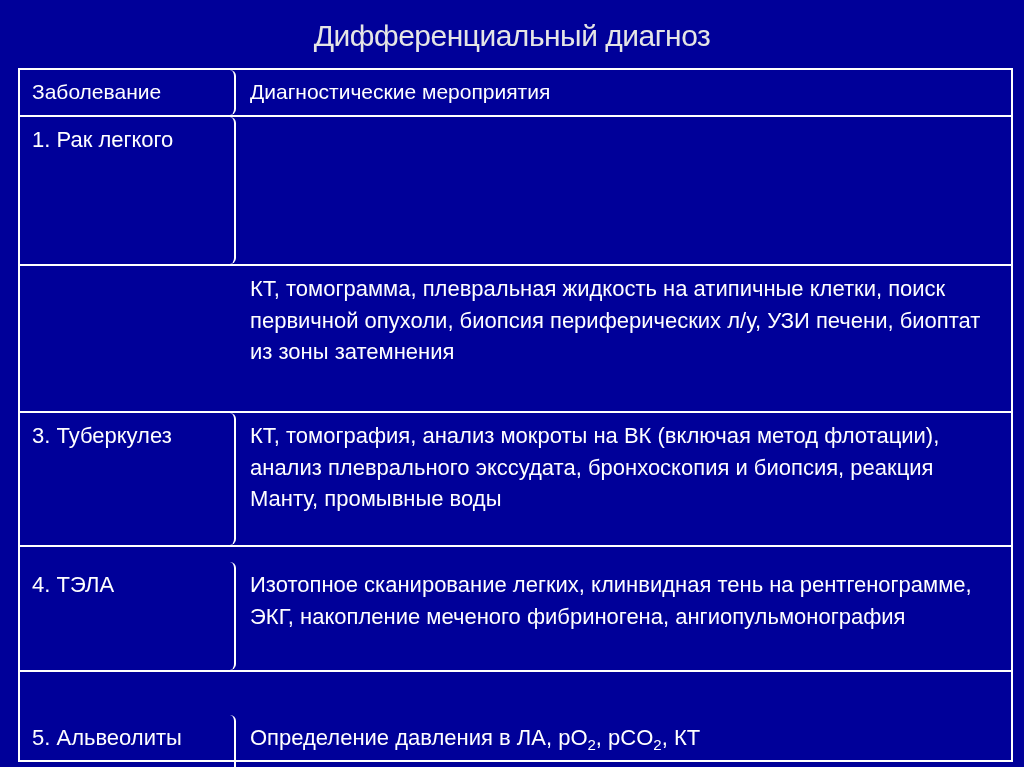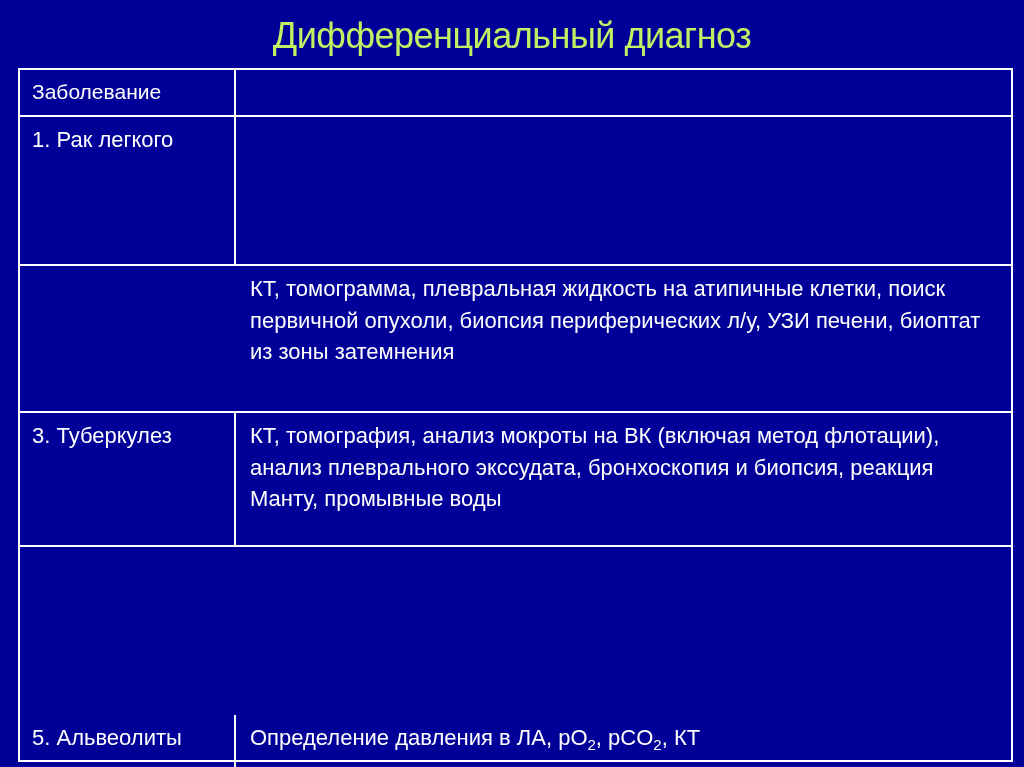--- a/index.html
+++ b/index.html
@@ -13,22 +13,22 @@
       position: relative;
       overflow: hidden;
       font-family: "Liberation Sans", sans-serif;
     }
     .slide-title {
       position: absolute;
       left: 0;
       top: 10px;
       width: 1024px;
       text-align: center;
-      color: #bef264;
-      font-size: 36px;
+      color: #e5e5e5;
+      font-size: 30px;
       line-height: 52px;
       letter-spacing: -0.5px;
     }
     .table {
       position: absolute;
       left: 18px;
       top: 68px;
       width: 995px;
       height: 694px;
       border: 2px solid #ffffff;
@@ -53,20 +53,21 @@
       font-size: 22px;
       line-height: 31.5px;
       padding-top: 7px;
     }
     .cell.disease {
       left: 0;
       width: 216px;
       padding-left: 12px;
       padding-right: 4px;
       border-right: 2px solid #ffffff;
+      border-radius: 6px;
     }
     .cell.methods {
       left: 216px;
       right: 0;
       padding-left: 14px;
       padding-right: 10px;
     }
     .row.header .cell {
       font-size: 21px;
       padding-top: 6px;
@@ -79,34 +80,39 @@
   </style>
 </head>
 <body>
 
 <div class="slide-title">Дифференциальный диагноз</div>
 
 <div class="table">
 
   <div class="row header" style="top:0; height:47px;">
     <div class="cell disease">Заболевание</div>
+    <div class="cell methods">Диагностические мероприятия</div>
   </div>
 
   <div class="row" style="top:47px; height:149px;">
     <div class="cell disease">1. Рак легкого</div>
   </div>
 
   <div class="row" style="top:196px; height:147px;">
     <div class="cell methods">КТ, томограмма, плевральная жидкость на атипичные клетки, поиск первичной опухоли, биопсия периферических л/у, УЗИ печени, биоптат из зоны затемнения</div>
   </div>
 
   <div class="row" style="top:343px; height:134px;">
     <div class="cell disease">3. Туберкулез</div>
     <div class="cell methods">КТ, томография, анализ мокроты на ВК (включая метод флотации), анализ плеврального экссудата, бронхоскопия и биопсия, реакция Манту, промывные воды</div>
   </div>
 
+  <div class="row" style="top:492px; height:110px;">
+    <div class="cell disease">4. ТЭЛА</div>
+    <div class="cell methods">Изотопное сканирование легких, клинвидная тень на рентгенограмме, ЭКГ, накопление меченого фибриногена, ангиопульмонография</div>
+  </div>
 
   <div class="row last" style="top:602px; height:88px;margin-top:43px;">
     <div class="cell disease">5. Альвеолиты</div>
     <div class="cell methods"><span>Определение давления в ЛА, pO</span><sub>2</sub><span>, pCO</span><sub>2</sub><span>, КТ</span></div>
   </div>
 
 </div>
 
 </body></html>

